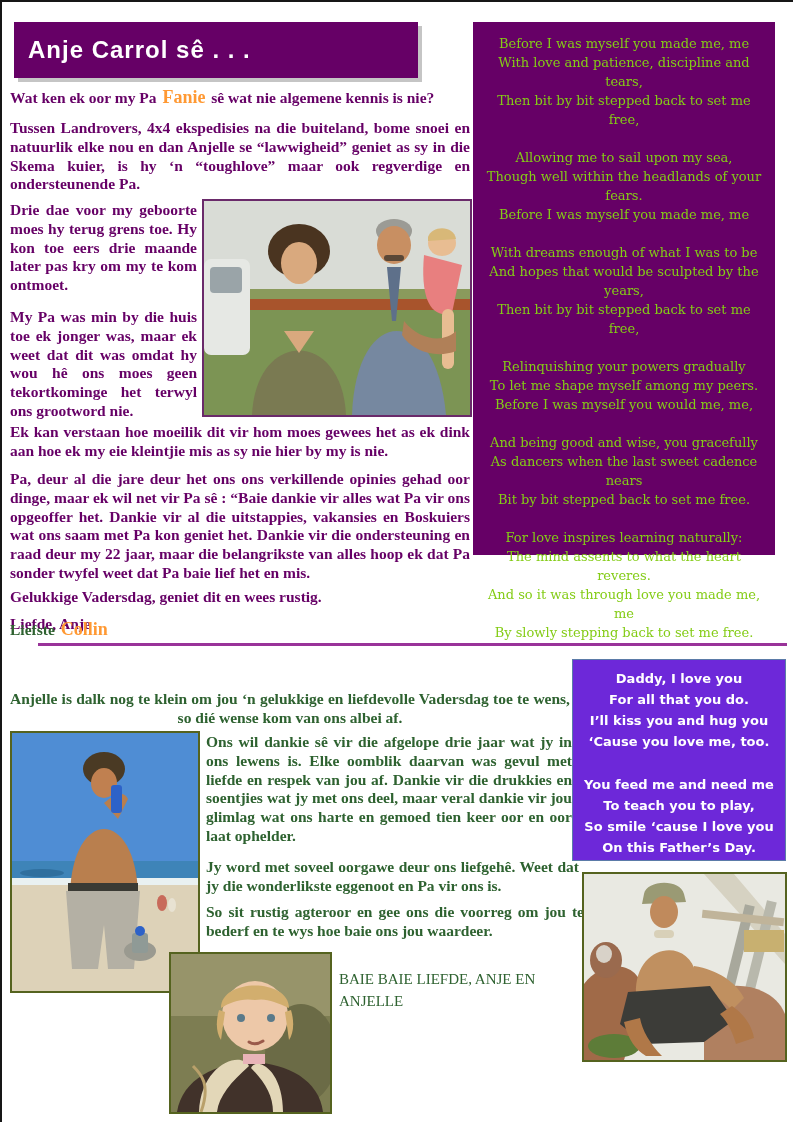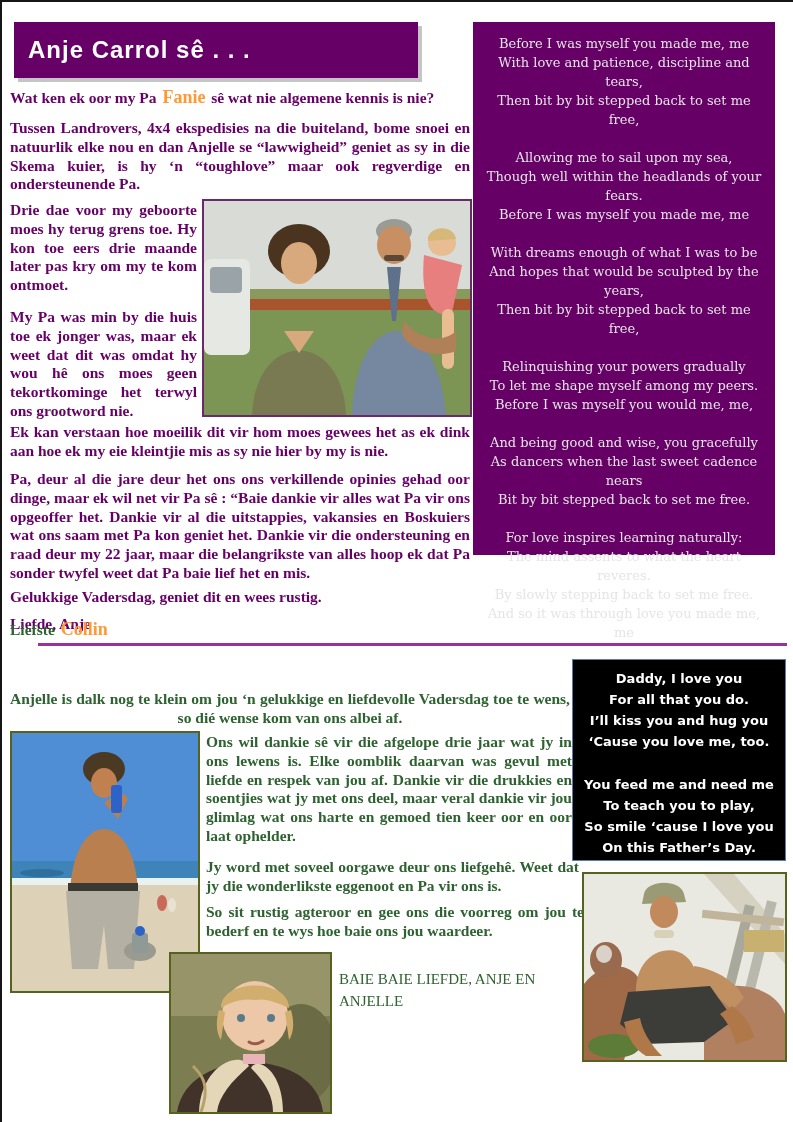--- a/index.html
+++ b/index.html
@@ -19,28 +19,28 @@
   .txt { position:absolute; margin:0; font-weight:bold; font-size:15.5px;
          line-height:18.8px; text-align:justify; }
   .purple { color:#660066; }
   .green  { color:#2e6230; }
   .intro-line { line-height:30px; text-align:left; white-space:nowrap; }
   .name-big { font-size:18px; color:#ff9933; font-weight:bold; padding:0 2px; }
   .center-last { text-align:justify; text-align-last:center; }
 
   
   .poembox1 { position:absolute; left:471px; top:20px; width:302px; height:533px;
-              background:#660066; color:#e5e5e5; text-align:center;
+              background:#660066; color:#84cc16; text-align:center;
               font-family:"DejaVu Serif", serif; font-size:13px; line-height:19px;
               padding:12px 8px 0 8px; box-sizing:border-box; }
   .poembox1 .stanza { margin-bottom:19px; }
 
   
   .poembox2 { position:absolute; left:570px; top:657px; width:214px; height:202px;
-              background:#000000; border:1px solid #5b7ba8; box-sizing:border-box;
+              background:#6d28d9; border:1px solid #5b7ba8; box-sizing:border-box;
               color:#ffffff; text-align:center;
               font-family:"DejaVu Sans", sans-serif; font-weight:bold;
               font-size:13px; line-height:21px; padding-top:8px; }
   .poembox2 .stanza + .stanza { margin-top:22px; }
 
   .divider { position:absolute; left:36px; top:641px; width:749px; height:3px;
              background:#993399; }
 
   
   .photo { position:absolute; line-height:0; }
@@ -83,22 +83,22 @@
       <div>Before I was myself you would me, me,</div>
     </div>
     <div class="stanza">
       <div>And being good and wise, you gracefully</div>
       <div>As dancers when the last sweet cadence nears</div>
       <div>Bit by bit stepped back to set me free.</div>
     </div>
     <div class="stanza">
       <div>For love inspires learning naturally:</div>
       <div>The mind assents to what the heart reveres.</div>
+      <div>And so it was through love you made me, me</div>
       <div>By slowly stepping back to set me free.</div>
-      <div>And so it was through love you made me, me</div>
     </div>
   </div>
 
   <p class="txt purple intro-line" style="left:8px; top:80px; width:460px;">
     <span>Wat ken ek oor my Pa </span><span class="name-big">Fanie</span><span> sê wat nie algemene kennis is nie?</span>
   </p>
 
   <p class="txt purple" style="left:8px; top:117px; width:460px;">Tussen Landrovers, 4x4 ekspedisies na die buiteland, bome snoei en natuurlik elke nou en dan Anjelle se “lawwigheid” geniet as sy in die Skema kuier, is hy ‘n “toughlove” maar ook regverdige en ondersteunende Pa.</p>
 
   <div class="photo pb-purple" style="left:200px; top:197px;">

